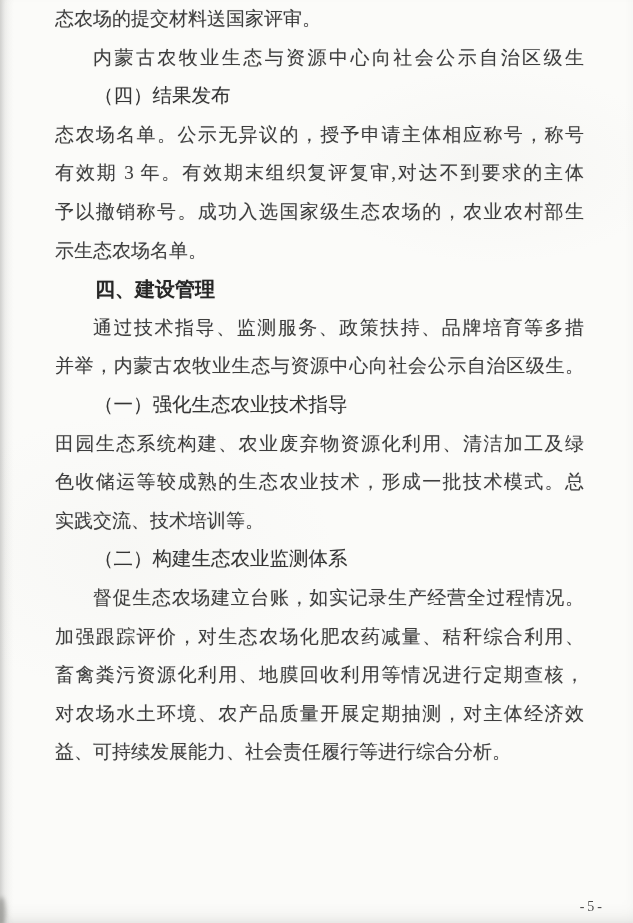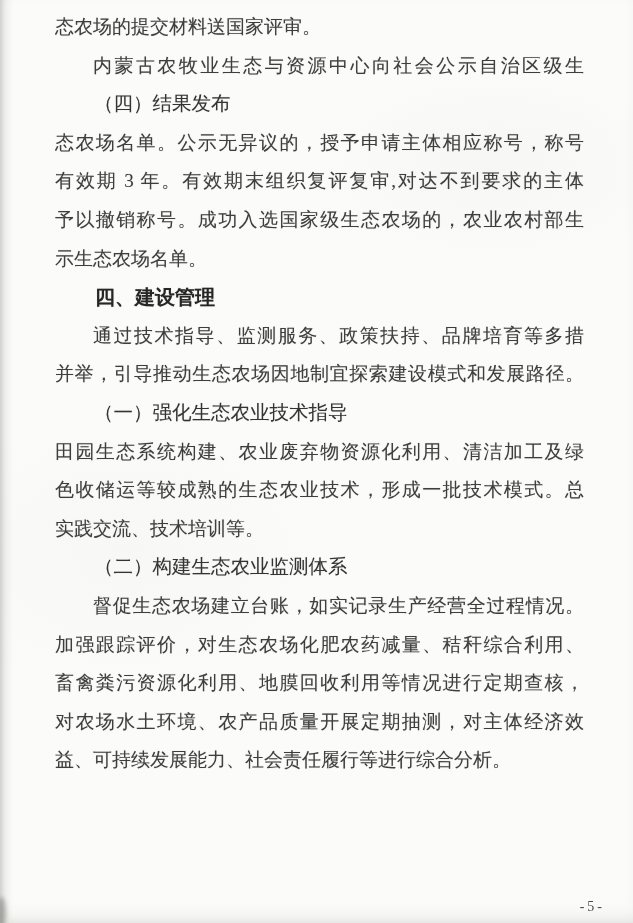--- a/index.html
+++ b/index.html
@@ -16,21 +16,21 @@
     box-shadow:
       inset 0 -12px 22px -16px rgba(90,90,85,0.30),
       inset 10px 0 14px -12px rgba(90,90,85,0.28);
     overflow: hidden;
     font-family: "Liberation Serif", "DejaVu Serif", serif;
   }
 
   .text-column {
     position: absolute;
     left: 55px;
-    top: 8px;
+    top: 0;
     width: 529px;
   }
 
   .line {
     height: 38.6px;
     line-height: 38.6px;
     font-size: 19px;
     color: #3e3e3e;
     white-space: nowrap;
     text-shadow: 0 0 1px rgba(110,110,110,0.35);
@@ -87,21 +87,21 @@
   <div class="text-column">
       <div class="line body">态农场的提交材料送国家评审。</div>
       <div class="line body indent fill">内蒙古农牧业生态与资源中心向社会公示自治区级生</div>
       <div class="line subheading indent">（四）结果发布</div>
       <div class="line body fill">态农场名单。公示无异议的，授予申请主体相应称号，称号</div>
       <div class="line body fill">有效期 3 年。有效期末组织复评复审,对达不到要求的主体</div>
       <div class="line body fill">予以撤销称号。成功入选国家级生态农场的，农业农村部生</div>
       <div class="line body">示生态农场名单。</div>
       <div class="line heading indent">四、建设管理</div>
       <div class="line body indent fill">通过技术指导、监测服务、政策扶持、品牌培育等多措</div>
-      <div class="line body fill">并举，引导推动生态农场因地制宜探索建设模式和发展路径。</div>
+      <div class="line body fill">并举，内蒙古农牧业生态与资源中心向社会公示自治区级生。</div>
       <div class="line subheading indent">（一）强化生态农业技术指导</div>
       <div class="line body fill">田园生态系统构建、农业废弃物资源化利用、清洁加工及绿</div>
       <div class="line body fill">色收储运等较成熟的生态农业技术，形成一批技术模式。总</div>
       <div class="line body">实践交流、技术培训等。</div>
       <div class="line subheading indent">（二）构建生态农业监测体系</div>
       <div class="line body indent fill">督促生态农场建立台账，如实记录生产经营全过程情况。</div>
       <div class="line body fill">加强跟踪评价，对生态农场化肥农药减量、秸秆综合利用、</div>
       <div class="line body fill">畜禽粪污资源化利用、地膜回收利用等情况进行定期查核，</div>
       <div class="line body fill">对农场水土环境、农产品质量开展定期抽测，对主体经济效</div>
       <div class="line body">益、可持续发展能力、社会责任履行等进行综合分析。</div>

